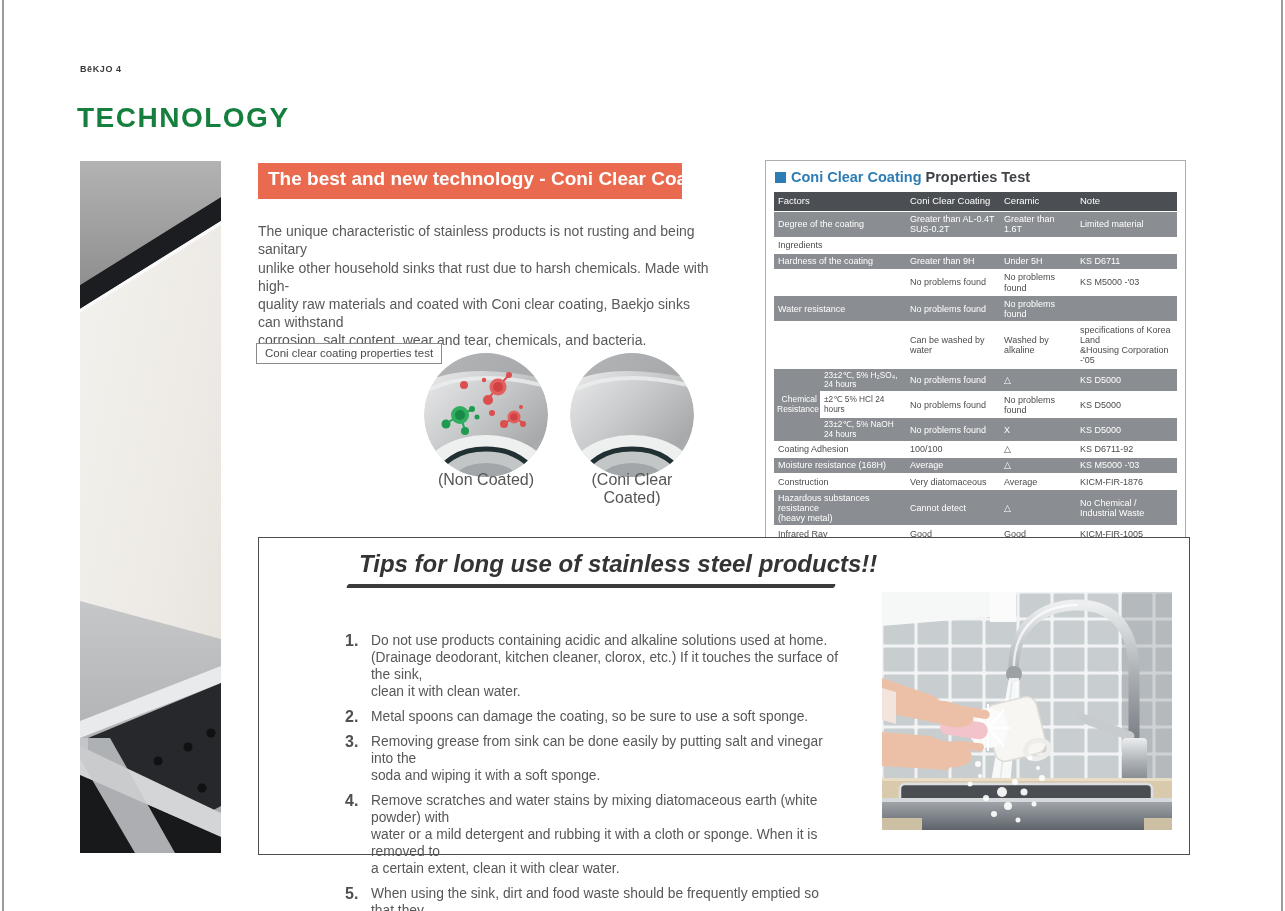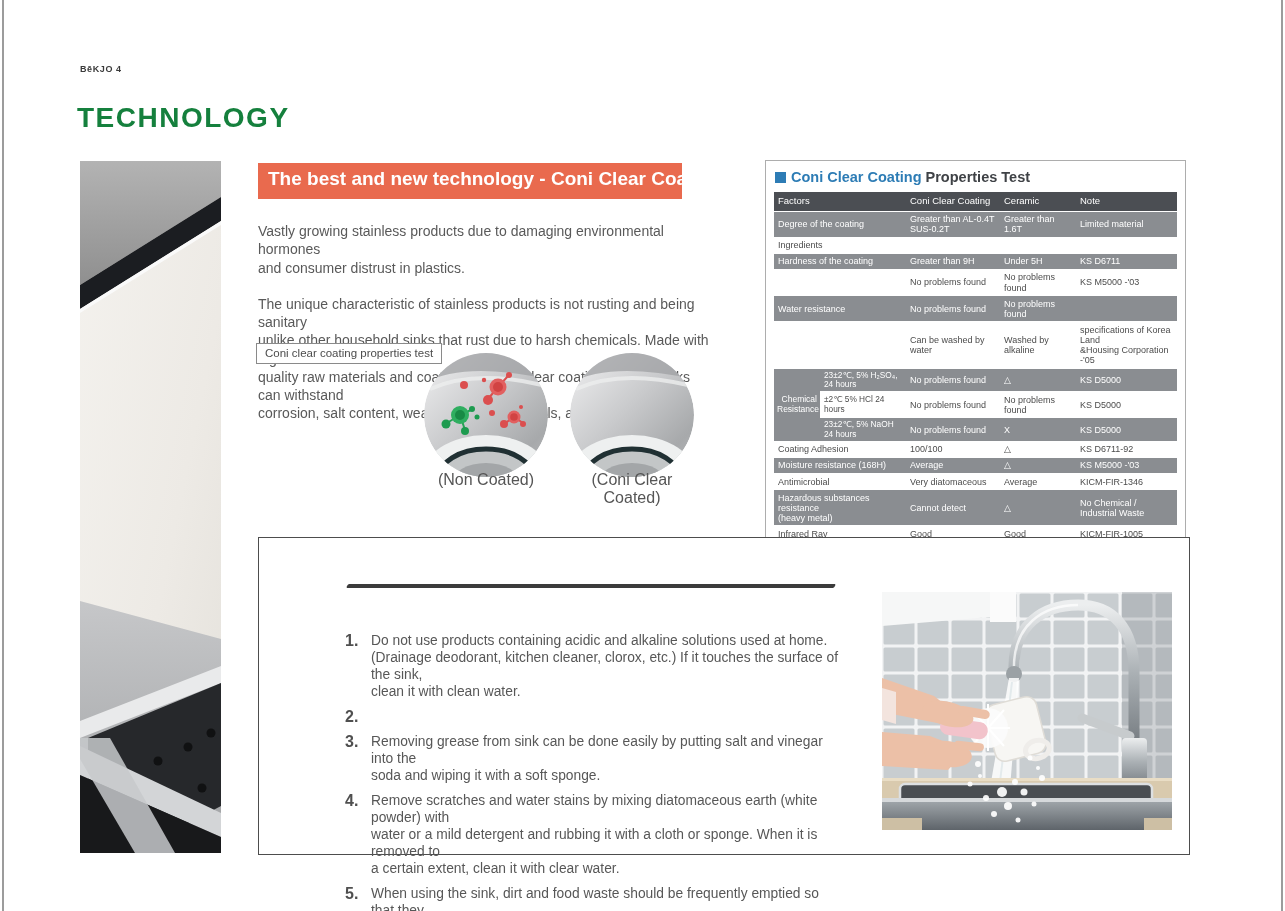--- a/index.html
+++ b/index.html
@@ -113,22 +113,20 @@
     <circle cx="122" cy="627" r="4.5" fill="#101112"></circle>
     <polygon points="0,585 141,652 141,676 0,614" fill="#d3d5d7"></polygon>
     <polygon points="0,614 141,676 141,692 0,692" fill="#18191b"></polygon>
     <polygon points="0,577 30,577 95,692 55,692 0,598" fill="#c7c9cb" opacity="0.85"></polygon>
   </svg>
 </div>
 
 <div class="banner">The best and new technology - Coni Clear Coating</div>
 
 <div class="intro-text">
-  <p>Vastly growing stainless products due to damaging environmental hormones
-and consumer distrust in plastics.</p>
   <p>The unique characteristic of stainless products is not rusting and being sanitary
 unlike other household sinks that rust due to harsh chemicals. Made with high-
 quality raw materials and coated with Coni clear coating, Baekjo sinks can withstand
 corrosion, salt content, wear and tear, chemicals, and bacteria.</p>
 </div>
 
 <div class="test-label">Coni clear coating properties test</div>
 
 <div class="sample-circle non">
   <svg width="124" height="124" viewBox="0 0 124 124">
@@ -288,24 +286,24 @@
           <td>△</td>
           <td>KS D6711-92</td>
         </tr>
         <tr class="gray">
           <td colspan="2">Moisture resistance (168H)</td>
           <td>Average</td>
           <td>△</td>
           <td>KS M5000 -'03</td>
         </tr>
         <tr class="white">
-          <td colspan="2">Antimicrobial</td>
+          <td colspan="2">Construction</td>
           <td>Very diatomaceous</td>
           <td>Average</td>
-          <td>KICM-FIR-1346</td>
+          <td>KICM-FIR-1876</td>
         </tr>
         <tr class="gray">
           <td colspan="2">Hazardous substances resistance
 (heavy metal)</td>
           <td>Cannot detect</td>
           <td>△</td>
           <td>No Chemical /
 Industrial Waste</td>
         </tr>
         <tr class="white">
@@ -331,30 +329,32 @@
           <td>110~130</td>
           <td>50~70</td>
           <td>KS M ISO2813-'02</td>
         </tr>
       </tbody>
   </table>
   <div class="props-footer">▶ Korean Construction Materials Testing Laboratory</div>
 </div>
 
 <div class="tips-box">
+  <div class="tips-heading">Tips for long use of stainless steel products!!</div>
   <div class="tips-underline"></div>
   <div class="tips-list" id="tips-list">
       <div class="tip-item">
         <div class="tip-num">1.</div>
         <div class="tip-text" style="white-space: pre-line;">Do not use products containing acidic and alkaline solutions used at home.
 (Drainage deodorant, kitchen cleaner, clorox, etc.) If it touches the surface of the sink,
 clean it with clean water.</div>
       </div>
       <div class="tip-item">
         <div class="tip-num">2.</div>
+        <div class="tip-text" style="white-space: pre-line;">Metal spoons can damage the coating, so be sure to use a soft sponge.</div>
       </div>
       <div class="tip-item">
         <div class="tip-num">3.</div>
         <div class="tip-text" style="white-space: pre-line;">Removing grease from sink can be done easily by putting salt and vinegar into the
 soda and wiping it with a soft sponge.</div>
       </div>
       <div class="tip-item">
         <div class="tip-num">4.</div>
         <div class="tip-text" style="white-space: pre-line;">Remove scratches and water stains by mixing diatomaceous earth (white powder) with
 water or a mild detergent and rubbing it with a cloth or sponge. When it is removed to

